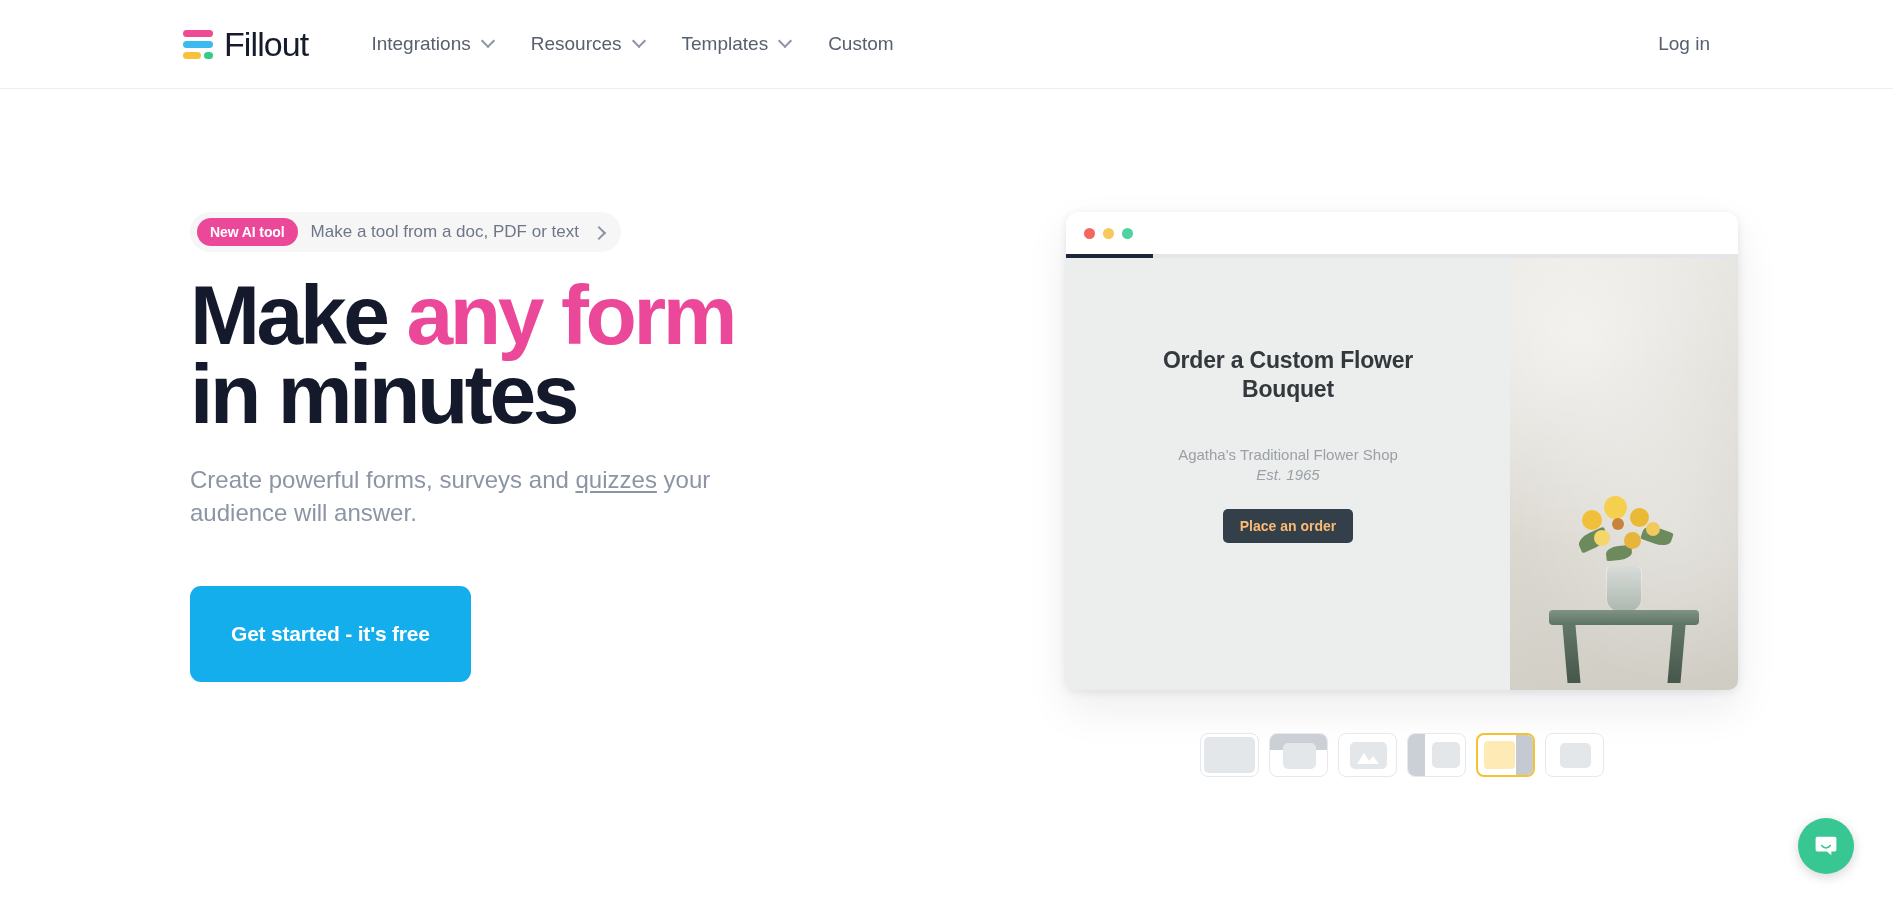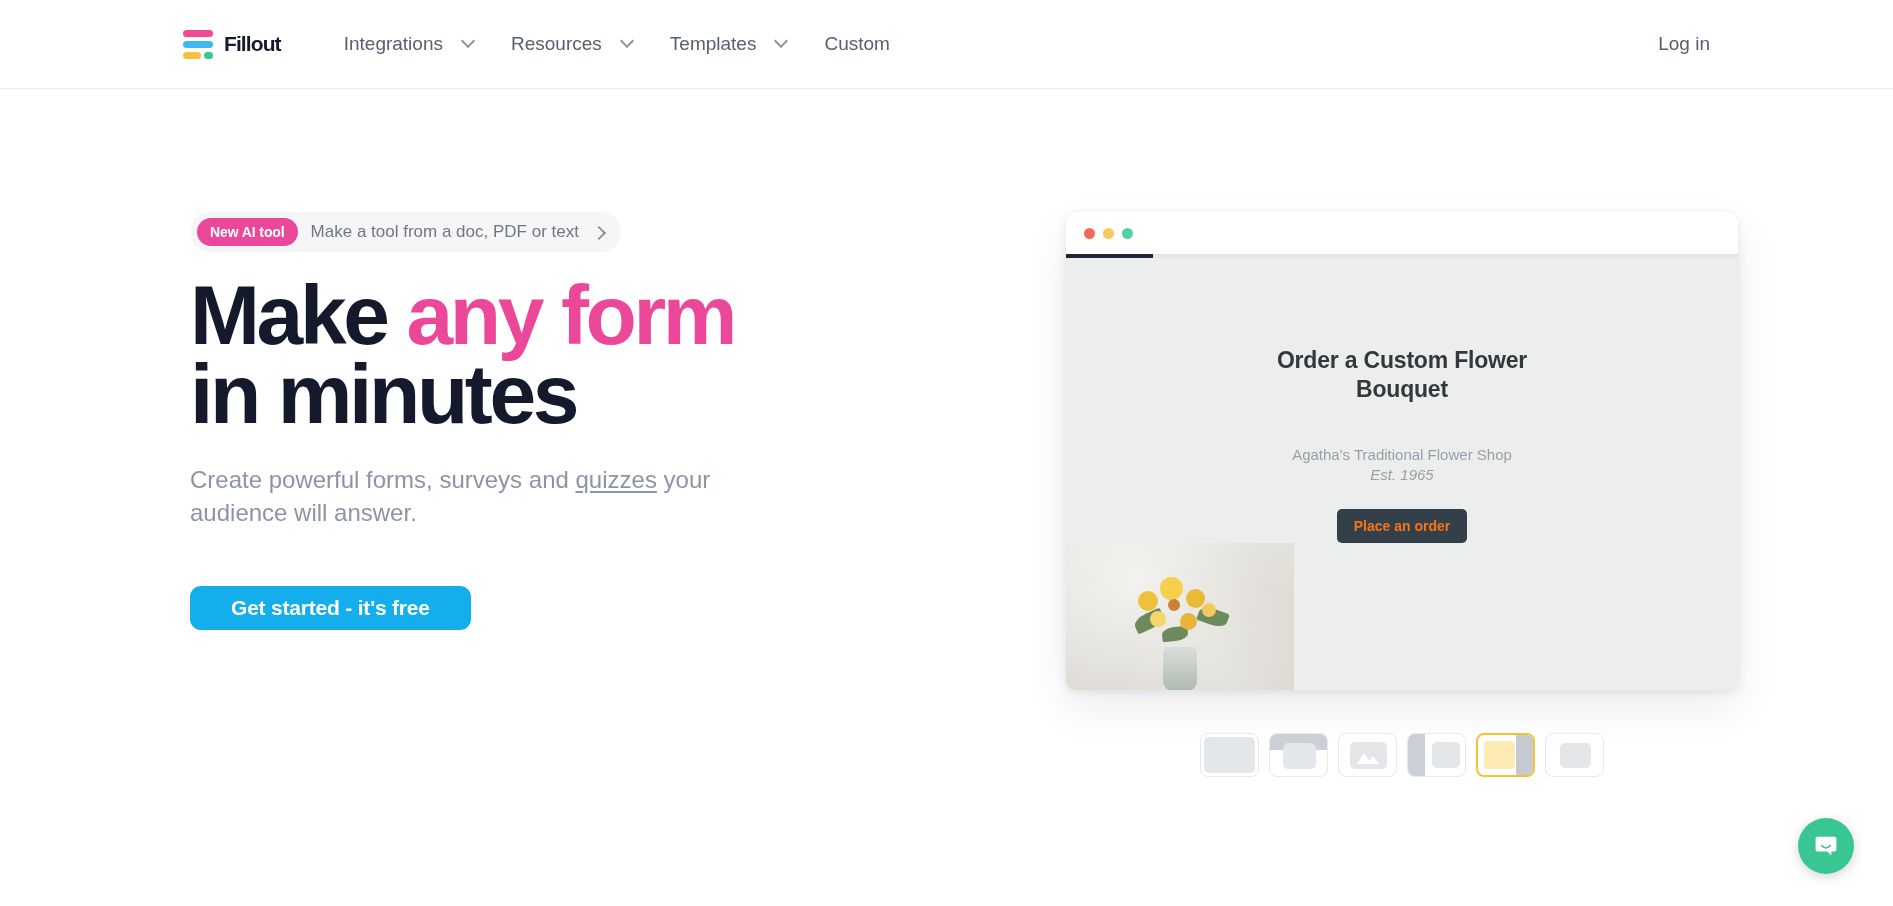--- a/index.html
+++ b/index.html
@@ -48,36 +48,36 @@
     gap: 4px;
   }
   .logo-row { display: flex; gap: 3px; height: 7px; }
   .bar { border-radius: 4px; height: 7px; }
   .bar-pink   { background: #ef4a94; width: 100%; }
   .bar-blue   { background: #3cb9ee; width: 100%; }
   .bar-yellow { background: #f8c13c; width: 62%; }
   .bar-green  { background: #36cb8b; width: 31%; }
 
   .brand-name {
-    font-size: 21px;
-    font-weight: 700;
+    font-size: 34px;
+    font-weight: 400;
     letter-spacing: -0.9px;
     color: #151b2c;
   }
 
   .nav {
     display: flex;
     align-items: center;
     gap: 0px;
     margin-left: 45px;
   }
   .nav-item {
     display: flex;
     align-items: center;
-    gap: 20px;
+    gap: 12px;
     font-size: 19px;
     color: #57606e;
     padding: 10px 18px;
     cursor: pointer;
     border-radius: 8px;
     white-space: nowrap;
   }
   .chev {
     width: 12px; height: 12px;
     display: inline-block;
@@ -196,21 +196,21 @@
 
   .cta {
     margin-top: 57px;
     display: inline-block;
     background: #14aeec;
     color: #fff;
     font-size: 21px;
     font-weight: 700;
     border: none;
     border-radius: 11px;
-    padding: 10px 41px;
+    padding: 36px 41px;
     cursor: pointer;
     font-family: inherit;
     letter-spacing: -0.2px;
   }
 
   
   .hero-right {
     margin-left: 176px;
     width: 675px;
     padding-top: 0px;
@@ -249,21 +249,20 @@
   .progress-fill {
     height: 4px;
     background: #1e2639;
     width: 13%;
   }
 
   .form-body {
     display: flex;
     height: 432px;
     background: #eceded;
-    flex-direction: column;
   }
   .form-pane {
     flex: 1 1 0;
     background: #eceded;
     display: flex;
     flex-direction: column;
     align-items: center;
     justify-content: flex-start;
     padding-top: 88px;
   }
@@ -280,21 +279,21 @@
     margin-top: 40px;
     font-size: 15px;
     color: #9aa0a6;
     text-align: center;
     line-height: 1.35;
   }
   .form-sub-italic { font-style: italic; }
   .form-btn {
     margin-top: 24px;
     background: #33404a;
-    color: #f97316;
+    color: #fdba74;
     font-size: 14px;
     font-weight: 700;
     border: none;
     border-radius: 5px;
     padding: 9px 17px;
     cursor: pointer;
     font-family: inherit;
   }
 
   .form-image {

